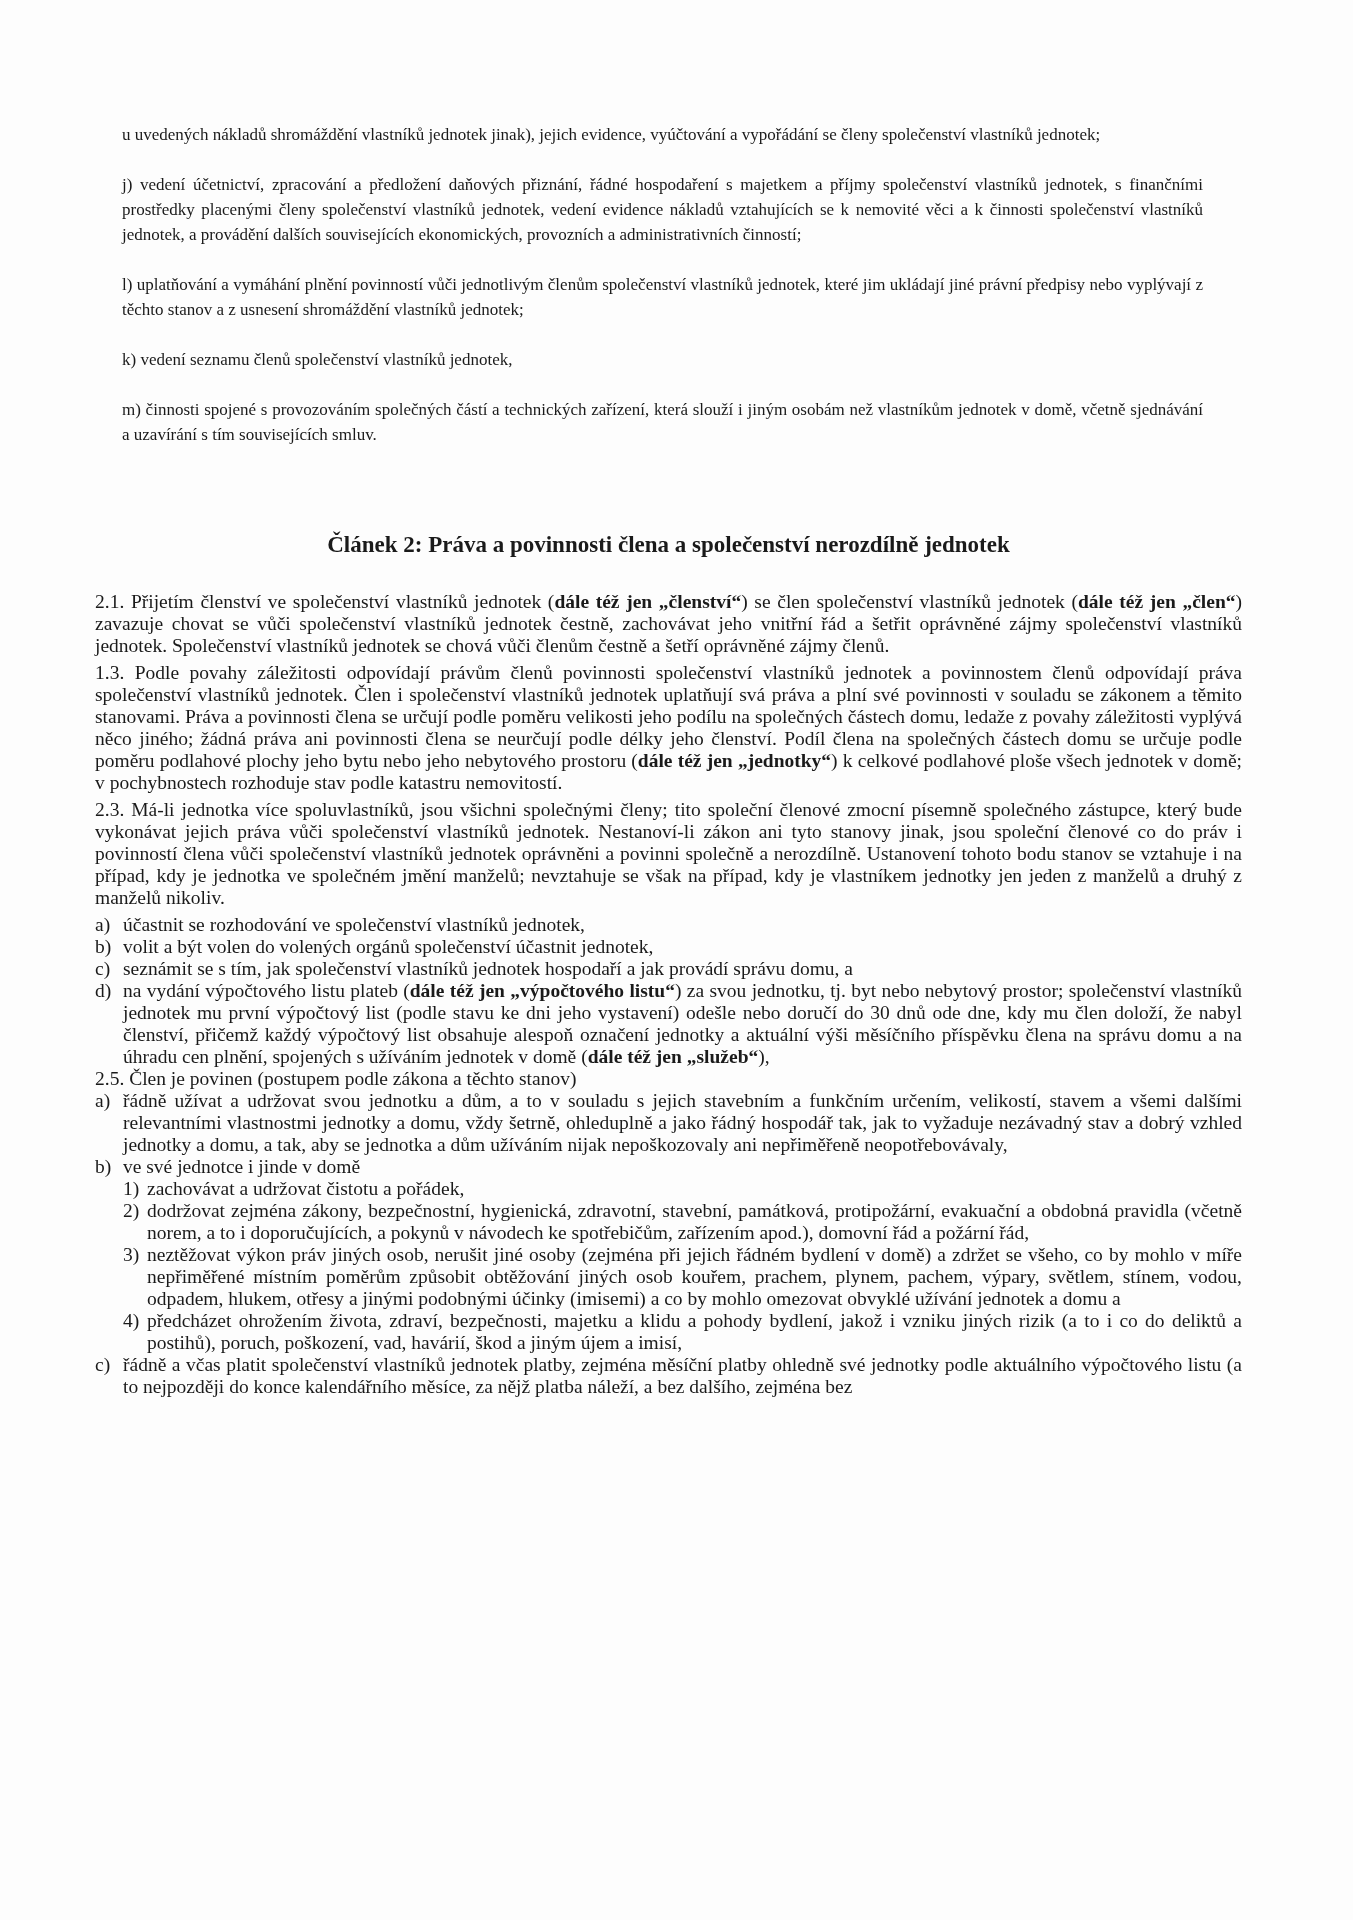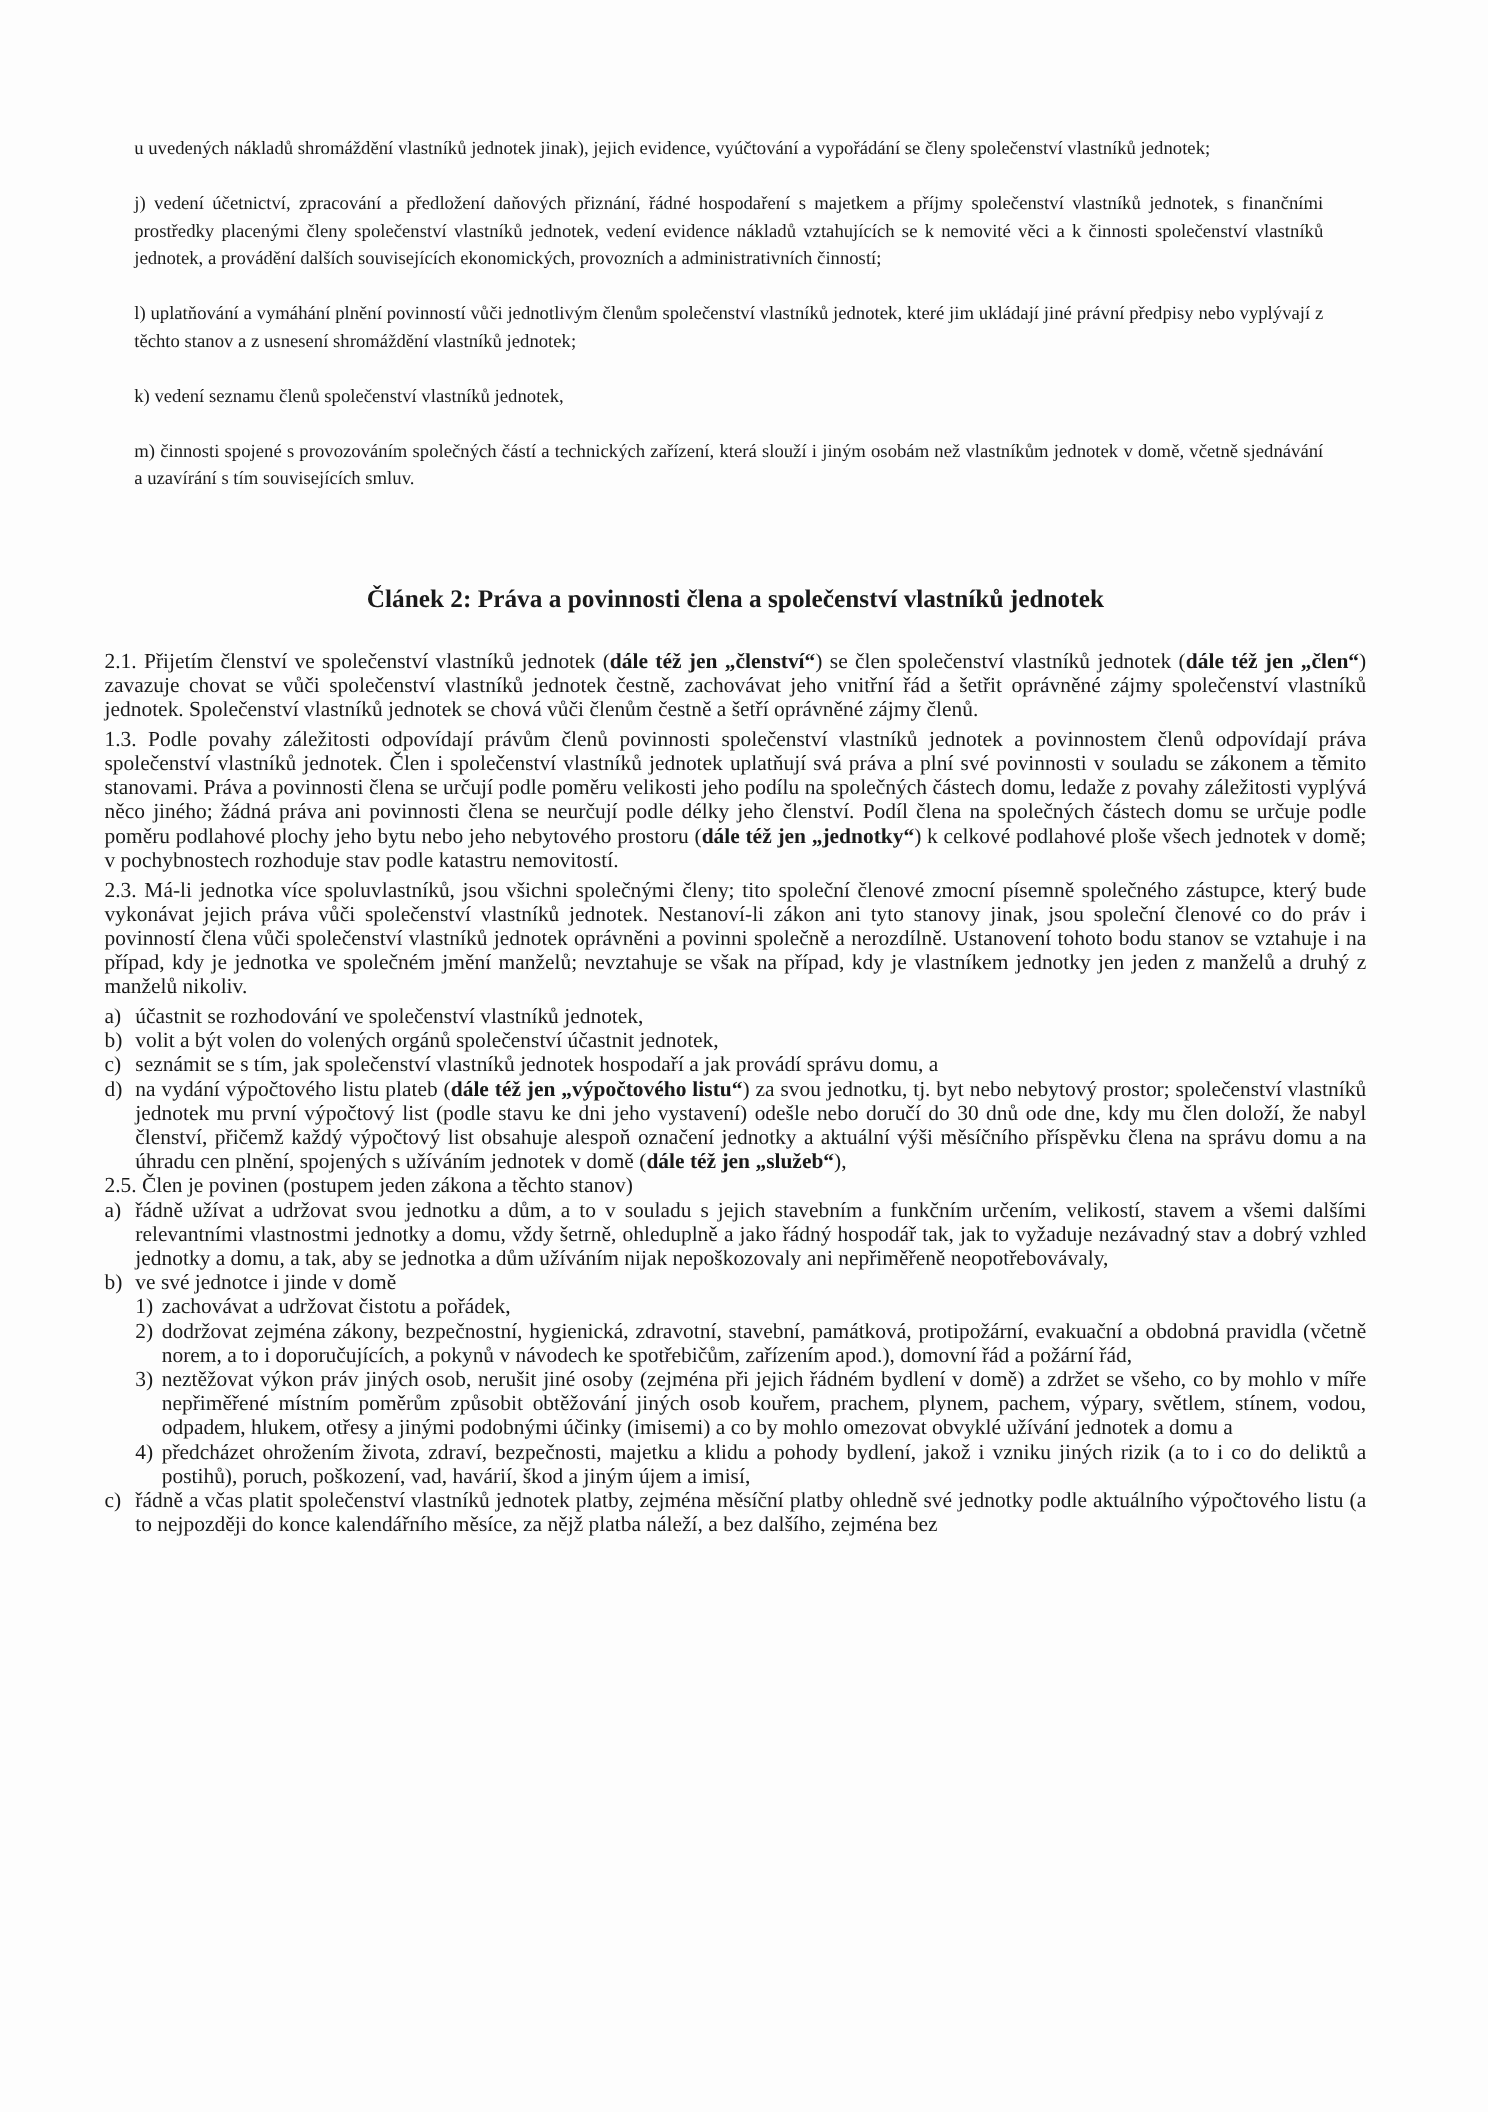--- a/index.html
+++ b/index.html
@@ -27,21 +27,21 @@
 <div class="page">
 
   <div class="top">
     <p>u uvedených nákladů shromáždění vlastníků jednotek jinak), jejich evidence, vyúčtování a vypořádání se členy společenství vlastníků jednotek;</p>
     <p><span>j)</span> <span>vedení účetnictví, zpracování a předložení daňových přiznání, řádné hospodaření s majetkem a příjmy společenství vlastníků jednotek, s finančními prostředky placenými členy společenství vlastníků jednotek, vedení evidence nákladů vztahujících se k nemovité věci a k činnosti společenství vlastníků jednotek, a provádění dalších souvisejících ekonomických, provozních a administrativních činností;</span></p>
     <p><span>l)</span> <span>uplatňování a vymáhání plnění povinností vůči jednotlivým členům společenství vlastníků jednotek, které jim ukládají jiné právní předpisy nebo vyplývají z těchto stanov a z usnesení shromáždění vlastníků jednotek;</span></p>
     <p><span>k)</span> <span>vedení seznamu členů společenství vlastníků jednotek,</span></p>
     <p><span>m)</span> <span>činnosti spojené s provozováním společných částí a technických zařízení, která slouží i jiným osobám než vlastníkům jednotek v domě, včetně sjednávání a uzavírání s tím souvisejících smluv.</span></p>
   </div>
 
-  <div class="heading">Článek 2: Práva a povinnosti člena a společenství vlastníků jednotek</div>
+  <div class="heading">Článek 2: Práva a povinnosti člena a společenství nerozdílně jednotek</div>
 
   <div class="body2">
     <p>
       <span>2.1.</span>
       <span>Přijetím členství ve společenství vlastníků jednotek (</span><b>dále též jen „členství“</b><span>) se člen společenství vlastníků jednotek (</span><b>dále též jen „člen“</b><span>) zavazuje chovat se vůči společenství vlastníků jednotek čestně, zachovávat jeho vnitřní řád a šetřit oprávněné zájmy společenství vlastníků jednotek. Společenství vlastníků jednotek se chová vůči členům čestně a šetří oprávněné zájmy členů.</span>
     </p>
     <p>
       <span>1.3.</span>
       <span>Podle povahy záležitosti odpovídají právům členů povinnosti společenství vlastníků jednotek a povinnostem členů odpovídají práva společenství vlastníků jednotek. Člen i společenství vlastníků jednotek uplatňují svá práva a plní své povinnosti v souladu se zákonem a těmito stanovami. Práva a povinnosti člena se určují podle poměru velikosti jeho podílu na společných částech domu, ledaže z povahy záležitosti vyplývá něco jiného; žádná práva ani povinnosti člena se neurčují podle délky jeho členství. Podíl člena na společných částech domu se určuje podle poměru podlahové plochy jeho bytu nebo jeho nebytového prostoru (</span><b>dále též jen „jednotky“</b><span>) k celkové podlahové ploše všech jednotek v domě; v pochybnostech rozhoduje stav podle katastru nemovitostí.</span>
     </p>
@@ -65,21 +65,21 @@
             <span class="txt">seznámit se s tím, jak společenství vlastníků jednotek hospodaří a jak provádí správu domu, a</span>
           </div>
         <div class="li">
             <span class="lbl">d)</span>
             <span class="txt"><span>na vydání výpočtového listu plateb (</span><b>dále též jen „výpočtového listu“</b><span>) za svou jednotku, tj. byt nebo nebytový prostor; společenství vlastníků jednotek mu první výpočtový list (podle stavu ke dni jeho vystavení) odešle nebo doručí do 30 dnů ode dne, kdy mu člen doloží, že nabyl členství, přičemž každý výpočtový list obsahuje alespoň označení jednotky a aktuální výši měsíčního příspěvku člena na správu domu a na úhradu cen plnění, spojených s užíváním jednotek v domě (</span><b>dále též jen „služeb“</b><span>),</span></span>
           </div>
       </div>
     </div>
 
     <div>
-      <div><span>2.5.</span> <span>Člen je povinen (postupem jeden zákona a těchto stanov)</span></div>
+      <div><span>2.5.</span> <span>Člen je povinen (postupem podle zákona a těchto stanov)</span></div>
       <div class="list">
         <div class="li">
             <span class="lbl">a)</span>
             <span class="txt">řádně užívat a udržovat svou jednotku a dům, a to v souladu s jejich stavebním a funkčním určením, velikostí, stavem a všemi dalšími relevantními vlastnostmi jednotky a domu, vždy šetrně, ohleduplně a jako řádný hospodář tak, jak to vyžaduje nezávadný stav a dobrý vzhled jednotky a domu, a tak, aby se jednotka a dům užíváním nijak nepoškozovaly ani nepřiměřeně neopotřebovávaly,</span>
           </div>
         <div class="li">
             <span class="lbl">b)</span>
             <span class="txt">ve své jednotce i jinde v domě</span>
           </div>
         <div class="list sub">

